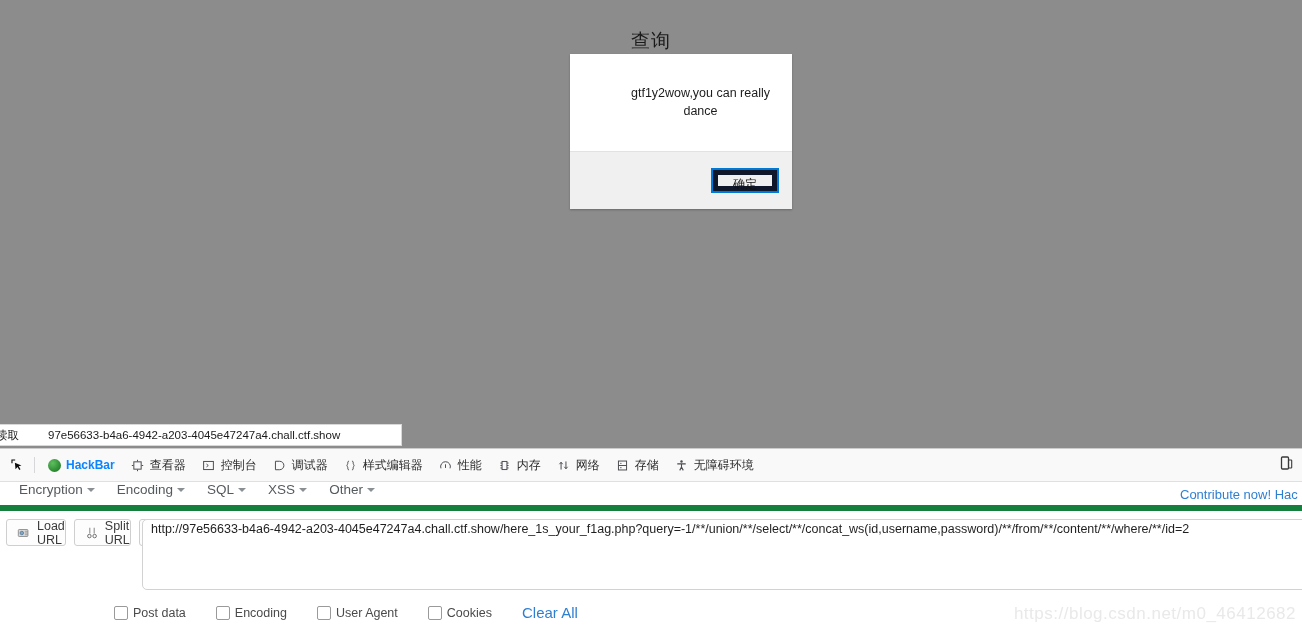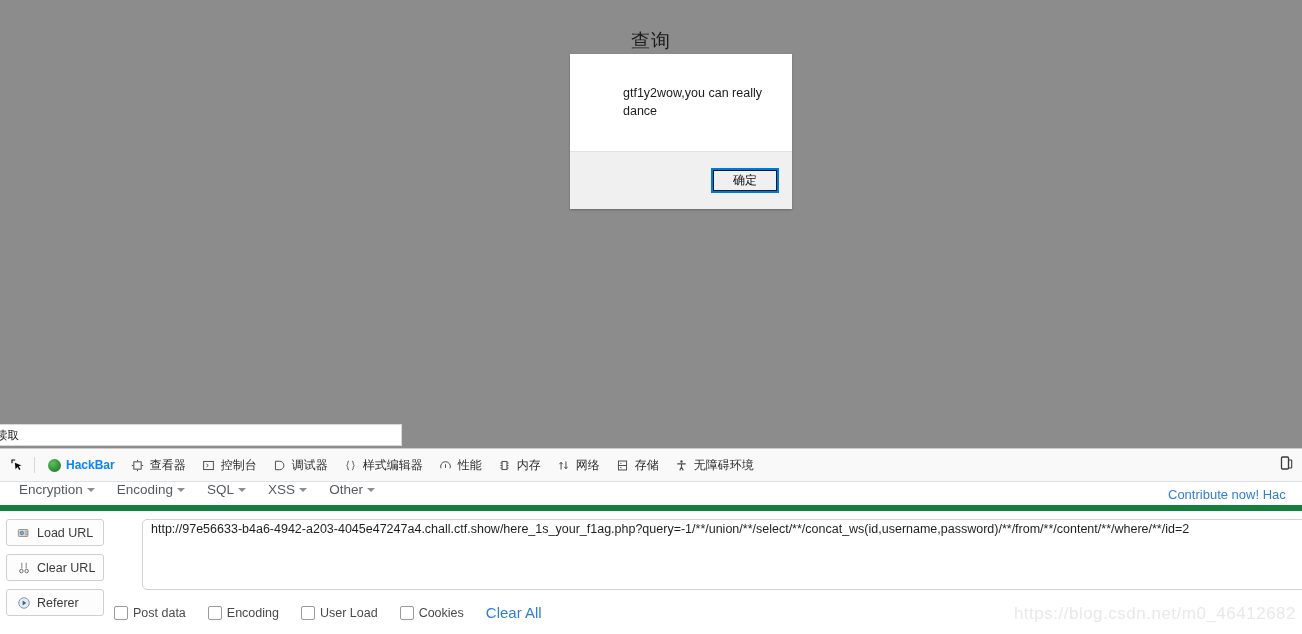--- a/index.html
+++ b/index.html
@@ -51,38 +51,39 @@
     background: #ffffff;
     display: flex;
     align-items: center;
     justify-content: center;
     padding: 0 14px;
     box-sizing: border-box;
   }
   .modal-message {
     font-size: 12.5px;
     color: #1c1c1c;
+    text-align: center;
     line-height: 1.4;
     margin-left: 39px;
   }
   .modal-footer {
     height: 58px;
     background: #f0f0f0;
     border-top: 1px solid #e2e2e2;
     display: flex;
     align-items: center;
     justify-content: flex-end;
     padding-right: 15px;
     box-sizing: border-box;
   }
   .modal-ok-btn {
     width: 64px;
     height: 21px;
     background: #f0f0f0;
-    border: 1px solid #0f172a;
+    border: 5px solid #0f172a;
     outline: 2px solid #0078d7;
     outline-offset: 0px;
     font-size: 12px;
     color: #111;
     font-family: "Liberation Sans", sans-serif;
     cursor: pointer;
     padding: 0;
     line-height: 19px;
     text-align: center;
   }
@@ -219,40 +220,39 @@
   .caret {
     display: inline-block;
     margin-left: 4px;
     border-left: 4px solid transparent;
     border-right: 4px solid transparent;
     border-top: 4px solid #8a8f94;
     vertical-align: middle;
   }
   .hb-contribute {
     position: absolute;
-    right: 16px;
+    right: 4px;
     top: 5px;
     font-size: 13px;
     color: #2f7fd1;
     white-space: nowrap;
     cursor: pointer;
     overflow: hidden;
     width: 118px;
   }
 
   .hb-main {
     display: flex;
     padding: 8px 6px 0 6px;
     box-sizing: border-box;
   }
   .hb-btncol {
     width: 98px;
     flex: none;
     display: flex;
-    flex-direction: column;
     gap: 8px;
   }
   .hb-btn {
     height: 27px;
     background: #fdfdfd;
     border: 1px solid #cfcfcf;
     border-radius: 3px;
     display: flex;
     align-items: center;
     gap: 6px;
@@ -289,21 +289,21 @@
     resize: none;
     overflow: hidden;
     line-height: 1.45;
     background: #ffffff;
     word-break: break-all;
     margin-left: 28px;
   }
   .hb-checks {
     display: flex;
     align-items: center;
-    gap: 0px;
+    gap: 8px;
     margin-top: 10px;
     font-size: 12.5px;
     color: #4a4a4a;
   }
   .hb-check {
     display: flex;
     align-items: center;
     gap: 5px;
     margin-right: 22px;
     cursor: pointer;
@@ -351,20 +351,21 @@
         <div class="modal-message">gtf1y2wow,you can really dance</div>
       </div>
       <div class="modal-footer">
         <button class="modal-ok-btn">确定</button>
       </div>
     </div>
   </div>
 
   <div class="status-bar">
     <span class="st-label">读取</span>
+    <span>97e56633-b4a6-4942-a203-4045e47247a4.chall.ctf.show</span>
   </div>
 
   <div class="devtools">
 
     <div class="dt-toolbar">
 
       <div class="dt-inspect-btn">
         <svg width="15" height="15" viewBox="0 0 16 16">
           <path d="M1.5 1.5h4v1.2h-2.8v2.8h-1.2z" fill="#0b0b0b"></path>
           <path d="M5.2 5.0l7.0 3.0-2.9 0.9 1.9 3.0-1.3 0.8-1.9-3.0-2.1 2.2z" fill="#0b0b0b"></path>
@@ -507,21 +508,21 @@
             <span>Load URL</span>
           </div>
           <div class="hb-btn">
             <span class="b-ico">
               <svg width="14" height="14" viewBox="0 0 16 16">
                   <path d="M5.5 2v6.5M10.5 2v6.5" stroke="#8a8a8a" stroke-width="1.2"></path>
                   <circle cx="5" cy="11.5" r="2" fill="none" stroke="#6a6a6a" stroke-width="1.1"></circle>
                   <circle cx="11" cy="11.5" r="2" fill="none" stroke="#6a6a6a" stroke-width="1.1"></circle>
                 </svg>
             </span>
-            <span>Clear URL</span>
+            <span>Split URL</span>
           </div>
           <div class="hb-btn">
             <span class="b-ico">
               <svg width="14" height="14" viewBox="0 0 16 16">
                   <circle cx="8" cy="8" r="6" fill="#e4edf5" stroke="#7d93a8" stroke-width="1.1"></circle>
                   <path d="M6.4 5.2l4.2 2.8-4.2 2.8z" fill="#41637f"></path>
                 </svg>
             </span>
             <span>Referer</span>
           </div>
@@ -534,21 +535,21 @@
             <label class="hb-check">
               <span class="cbox"></span>
               <span>Post data</span>
             </label>
             <label class="hb-check">
               <span class="cbox"></span>
               <span>Encoding</span>
             </label>
             <label class="hb-check">
               <span class="cbox"></span>
-              <span>User Load</span>
+              <span>User Agent</span>
             </label>
             <label class="hb-check">
               <span class="cbox"></span>
               <span>Cookies</span>
             </label>
             <span class="hb-clear">Clear All</span>
           </div>
         </div>
 
       </div>

